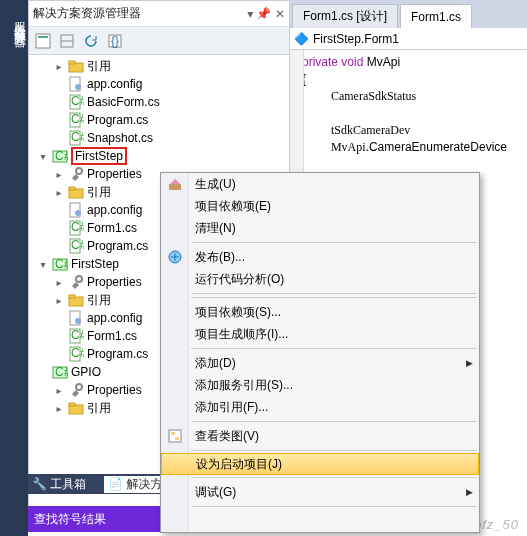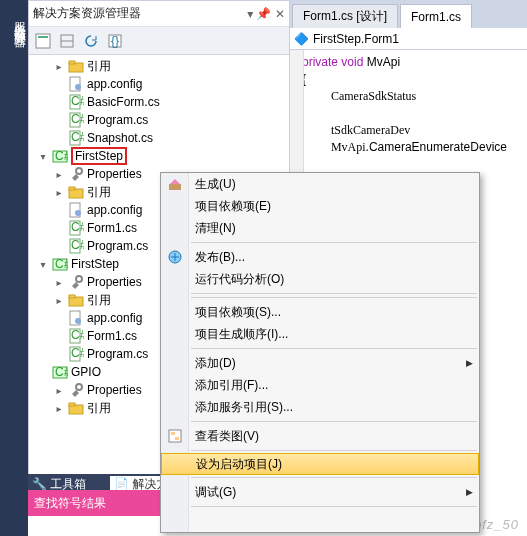--- a/index.html
+++ b/index.html
@@ -16,24 +16,24 @@
 .tb-ico { width:16px; height:16px; display:inline-block; }
 
 .tree { padding: 2px 0 2px 6px; overflow:hidden; }
 .node { display:flex; align-items:center; height:18px; padding:0 2px; white-space:nowrap; }
 .exp { width:12px; text-align:center; color:#666; font-size:10px; user-select:none; }
 .ico { width:16px; height:16px; margin:0 3px; flex-shrink:0; }
 .ind0 { padding-left: 2px; }
 .ind1 { padding-left: 18px; }
 .highlight { border:2px solid #d22; padding:0 2px; margin:-2px 0; }
 
-.bottom-tabs { position:absolute; left:28px; bottom:42px; height:20px; background:#34425f; color:#fff; width:262px; display:flex; align-items:center; font-size:11px; padding:0 4px; gap:24px; }
+.bottom-tabs { position:absolute; left:28px; bottom:42px; height:20px; background:#34425f; color:#fff; width:262px; display:flex; align-items:center; font-size:11px; padding:0 4px; gap:18px; }
 .bottom-tabs .sel { background:#fff; color:#333; padding:0 4px; }
 
-.findbar { position:absolute; left:28px; bottom:20px; height:26px; width:262px; background:#ec4899; color:#fff; display:flex; align-items:center; padding:0 6px; }
+.findbar { position:absolute; left:28px; bottom:4px; height:26px; width:262px; background:#6d28d9; color:#fff; display:flex; align-items:center; padding:0 6px; }
 
 
 .editor { position:absolute; left:290px; top:0; right:0; height:510px; background:#fff; }
 .edtabs { height:28px; background:#cfd6e5; display:flex; align-items:flex-end; padding:0 2px; gap:2px; }
 .edtab { height:24px; background:#e6e9f0; padding:0 10px; display:flex; align-items:center; border-top:1px solid #b8c0d0; border-left:1px solid #b8c0d0; border-right:1px solid #b8c0d0; }
 .edtab.active { background:#fff; }
 .navbar { height:22px; border-bottom:1px solid #ccd; display:flex; align-items:center; padding:0 4px; gap:4px; }
 .code { font-family: Consolas, monospace; padding:4px 0 0 12px; line-height:17px; white-space:pre; }
 .kw { color:#a21caf; } .typ { color:#000000;font-family:Liberation Serif, serif; } .mem { color:#000; }
 .gutter { position:absolute; left:0; top:50px; bottom:0; width:14px; background:#f2f2f2; border-right:1px solid #ddd; }
@@ -353,24 +353,24 @@
     </div>
     <div class="ctx-item">
       <span>项目生成顺序(I)...</span>
     </div>
     <div class="ctx-sep"></div>
     <div class="ctx-item">
       <span>添加(D)</span>
       <span class="ctx-arrow">▶</span>
     </div>
     <div class="ctx-item">
+      <span>添加服务引用(S)...</span>
+    </div>
+    <div class="ctx-item">
       <span>添加引用(F)...</span>
-    </div>
-    <div class="ctx-item">
-      <span>添加服务引用(S)...</span>
     </div>
     <div class="ctx-sep"></div>
     <div class="ctx-item">
       <span class="ctx-ico">
         <svg viewBox="0 0 16 16">
           <rect x="2" y="2" width="12" height="12" fill="#fff" stroke="#888"></rect>
           <rect x="4" y="4" width="4" height="3" fill="#fc8"></rect>
           <rect x="8" y="9" width="4" height="3" fill="#fc8"></rect>
         </svg>
       </span>

